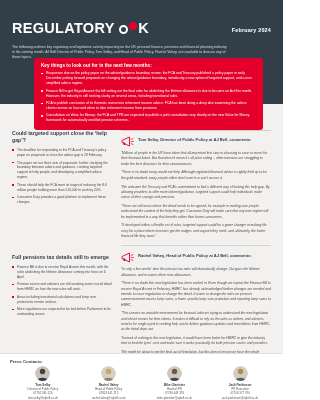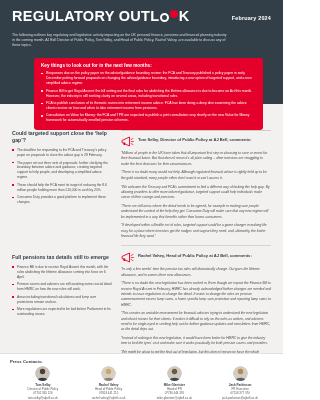--- a/index.html
+++ b/index.html
@@ -9,21 +9,21 @@
     font-family:"Liberation Sans", sans-serif;
     color:#3a3a3a;
     -webkit-font-smoothing:antialiased;
   }
   .page{position:relative;width:283px;height:400px;background:#f2f1ef;}
 
   
   .header{
     position:relative;
     background:#333f48;
-    padding:9px 12px 14px 12px;
+    padding:21px 12px 14px 12px;
     height:104px;
     box-sizing:border-box;
   }
   .brandrow{display:flex;align-items:flex-start;justify-content:space-between;}
   .logo{
     color:#ffffff;
     font-size:14.5px;
     font-weight:bold;
     letter-spacing:0.3px;
     line-height:1;
@@ -212,21 +212,20 @@
 </head>
 <body>
 
 <div class="page">
 
   <div class="header">
     <div class="brandrow">
       <div class="logo">
         <span>REGULATORY</span>
         <span style="display:inline-block;width:4px"></span>
-        <span>OUTL</span>
         <span class="o-dot"></span>
         <span class="o-red"></span>
         <span>K</span>
       </div>
       <div class="issue-date">February 2024</div>
     </div>
     <div class="intro">The following outlines key regulatory and legislative activity impacting on the UK personal finance, pensions and financial planning industry in the coming month. AJ Bell Director of Public Policy, Tom Selby, and Head of Public Policy, Rachel Vahey, are available to discuss any of these topics.</div>
   </div>
 
   <div class="keybox">

